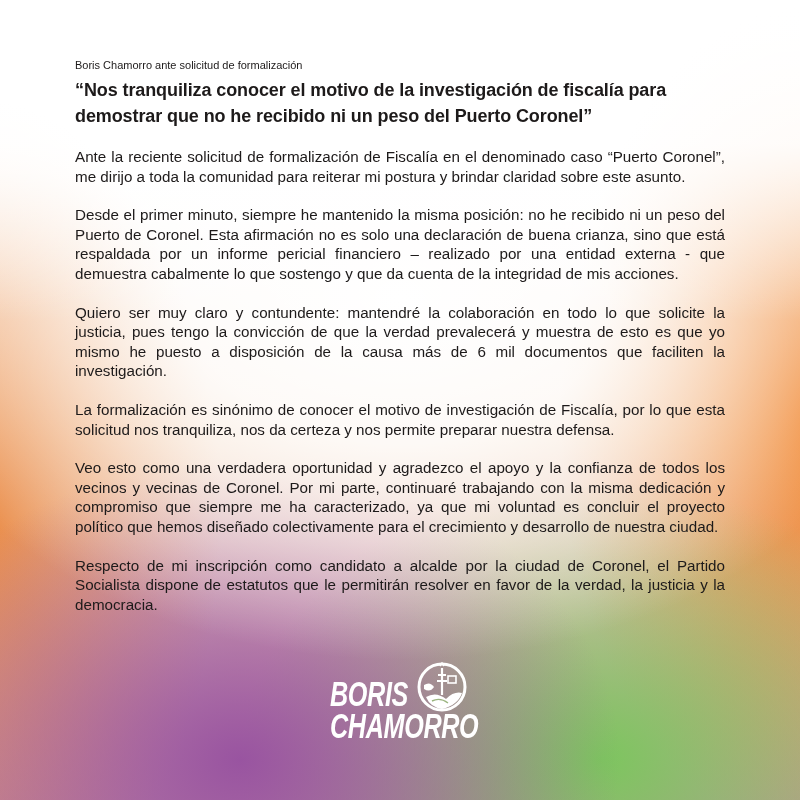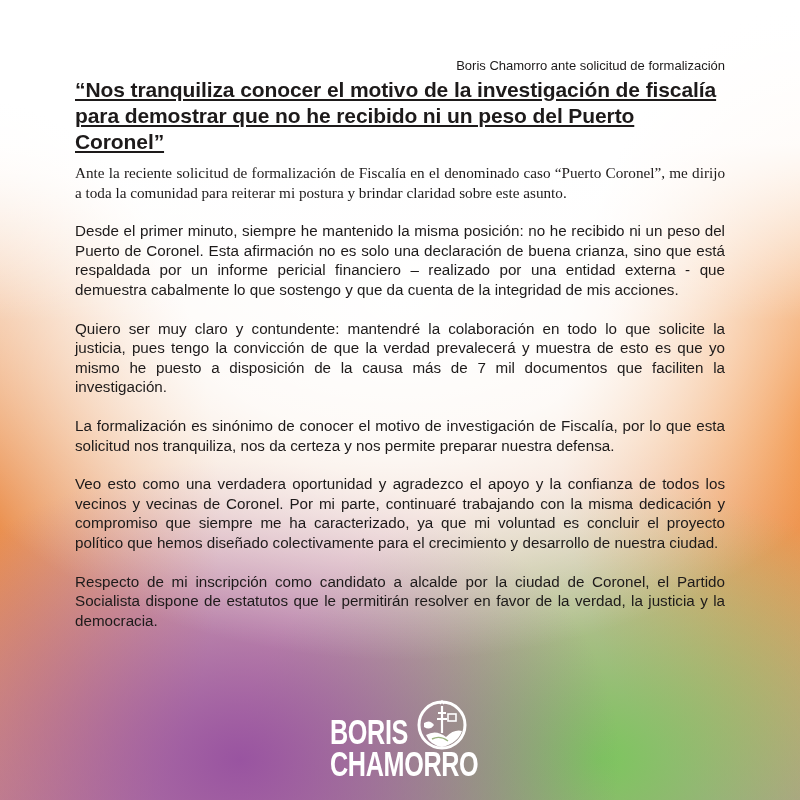--- a/index.html
+++ b/index.html
@@ -21,36 +21,35 @@
   }
   .bg::before {
     content: ""; position: absolute; inset: 0;
     background: linear-gradient(to bottom, rgba(255,255,255,1) 0%, rgba(255,255,255,0.9) 18%, rgba(255,255,255,0) 40%);
   }
   .content {
     position: absolute; z-index: 1;
     left: 75px; top: 56px; width: 650px;
   }
   .kicker {
-    font-size: 13px; line-height: 19px; margin: 0; text-align: right;
+    font-size: 11px; line-height: 19px; margin: 0;
   }
   .headline {
-    font-size: 21px; font-weight: bold; line-height: 26px; margin: 2px 0 0 0;
+    font-size: 18px; font-weight: bold; line-height: 26px; margin: 2px 0 0 0;
     letter-spacing: -0.1px;
-    text-decoration: underline;
   }
   .para {
     font-size: 15.2px; line-height: 19.6px; margin: 19px 0 0 0;
     text-align: justify;
   }
-  .para.first { margin-top: 8px; font-family: Liberation Serif, serif; }
+  .para.first { margin-top: 18px; }
   .para.bold { font-weight: normal; }
   .logo {
     position: absolute; z-index: 1;
-    left: 330px; top: 716px; width: 142px; height: 66px;
+    left: 330px; top: 678px; width: 142px; height: 66px; font-style: italic;
   }
   .logo-text {
     position: absolute; left: 0; top: 0;
     color: #ffffff; font-weight: bold;
     font-family: "Liberation Sans", sans-serif;
     transform: scaleX(0.72); transform-origin: left top;
   }
   .logo-line {
     display: block; font-size: 35px; line-height: 32px; letter-spacing: -0.5px;
   }
@@ -62,21 +61,21 @@
 <body>
 
 <div class="bg"></div>
 
 <div class="content">
   <p class="kicker">Boris Chamorro ante solicitud de formalización</p>
   <h1 class="headline">“Nos tranquiliza conocer el motivo de la investigación de fiscalía para demostrar que no he recibido ni un peso del Puerto Coronel”</h1>
 
   <p class="para first">Ante la reciente solicitud de formalización de Fiscalía en el denominado caso “Puerto Coronel”, me dirijo a toda la comunidad para reiterar mi postura y brindar claridad sobre este asunto.</p>
   <p class="para">Desde el primer minuto, siempre he mantenido la misma posición: no he recibido ni un peso del Puerto de Coronel. Esta afirmación no es solo una declaración de buena crianza, sino que está respaldada por un informe pericial financiero – realizado por una entidad externa - que demuestra cabalmente lo que sostengo y que da cuenta de la integridad de mis acciones.</p>
-  <p class="para">Quiero ser muy claro y contundente: mantendré la colaboración en todo lo que solicite la justicia, pues tengo la convicción de que la verdad prevalecerá y muestra de esto es que yo mismo he puesto a disposición de la causa más de 7 mil documentos que faciliten la investigación.</p>
+  <p class="para">Quiero ser muy claro y contundente: mantendré la colaboración en todo lo que solicite la justicia, pues tengo la convicción de que la verdad prevalecerá y muestra de esto es que yo mismo he puesto a disposición de la causa más de 6 mil documentos que faciliten la investigación.</p>
   <p class="para bold">La formalización es sinónimo de conocer el motivo de investigación de Fiscalía, por lo que esta solicitud nos tranquiliza, nos da certeza y nos permite preparar nuestra defensa.</p>
   <p class="para">Veo esto como una verdadera oportunidad y agradezco el apoyo y la confianza de todos los vecinos y vecinas de Coronel. Por mi parte, continuaré trabajando con la misma dedicación y compromiso que siempre me ha caracterizado, ya que mi voluntad es concluir el proyecto político que hemos diseñado colectivamente para el crecimiento y desarrollo de nuestra ciudad.</p>
   <p class="para">Respecto de mi inscripción como candidato a alcalde por la ciudad de Coronel, el Partido Socialista dispone de estatutos que le permitirán resolver en favor de la verdad, la justicia y la democracia.</p>
 </div>
 
 <div class="logo">
   <div class="logo-text">
     <span class="logo-line">BORIS</span>
     <span class="logo-line">CHAMORRO</span>
   </div>

